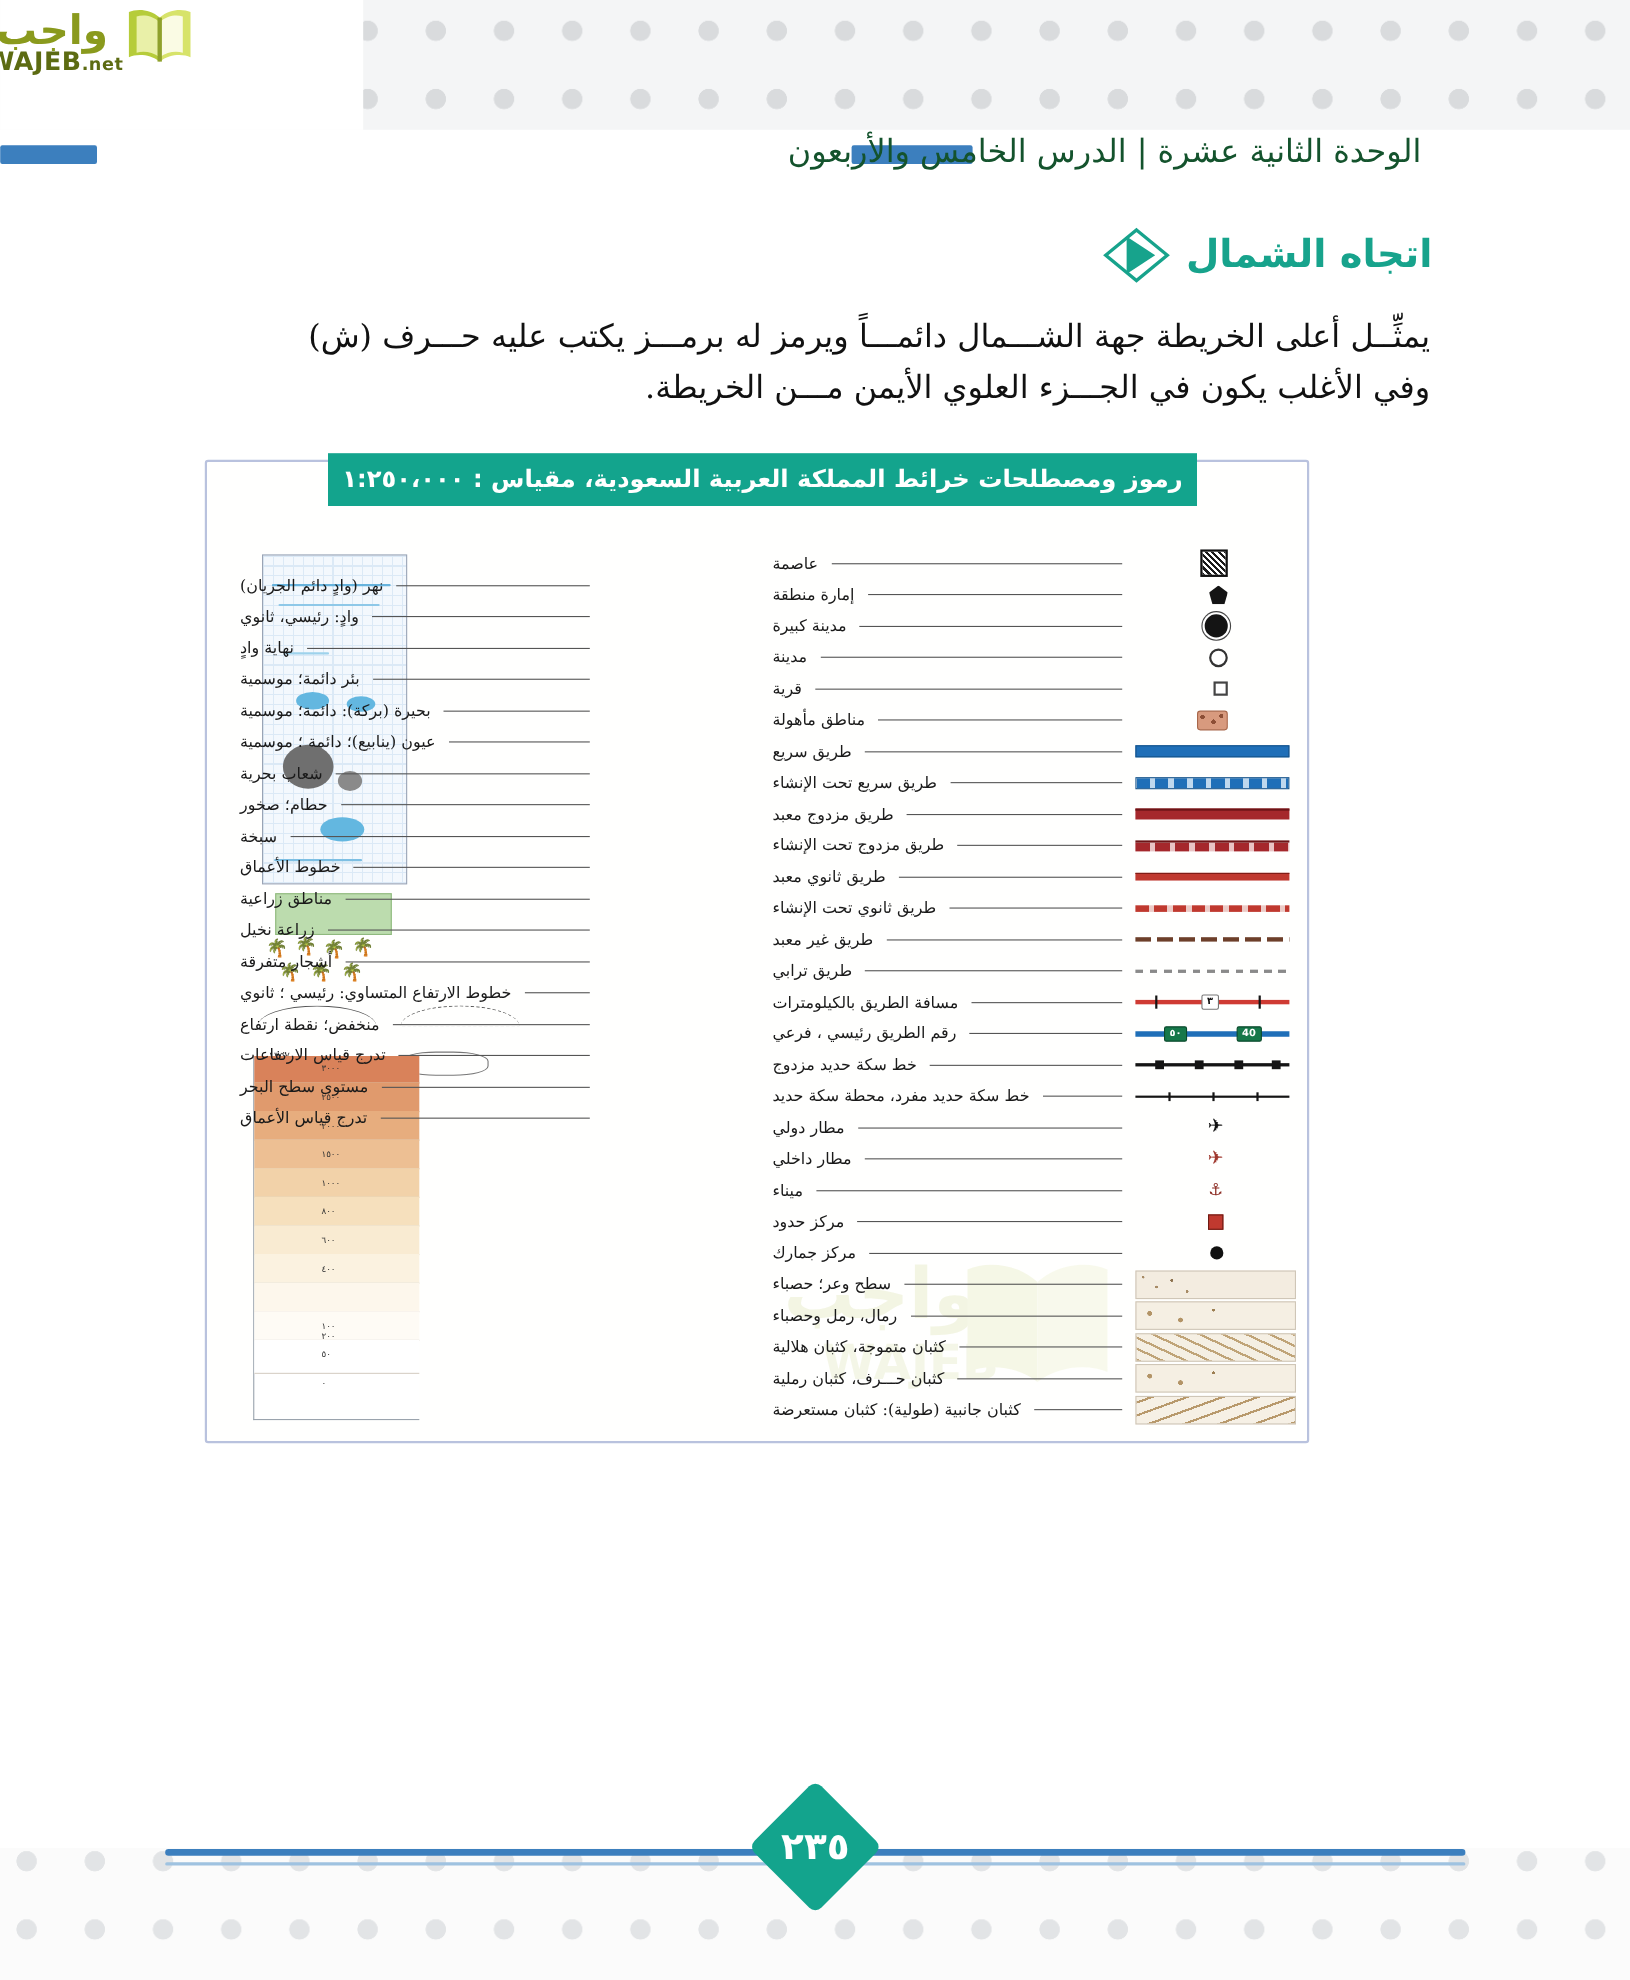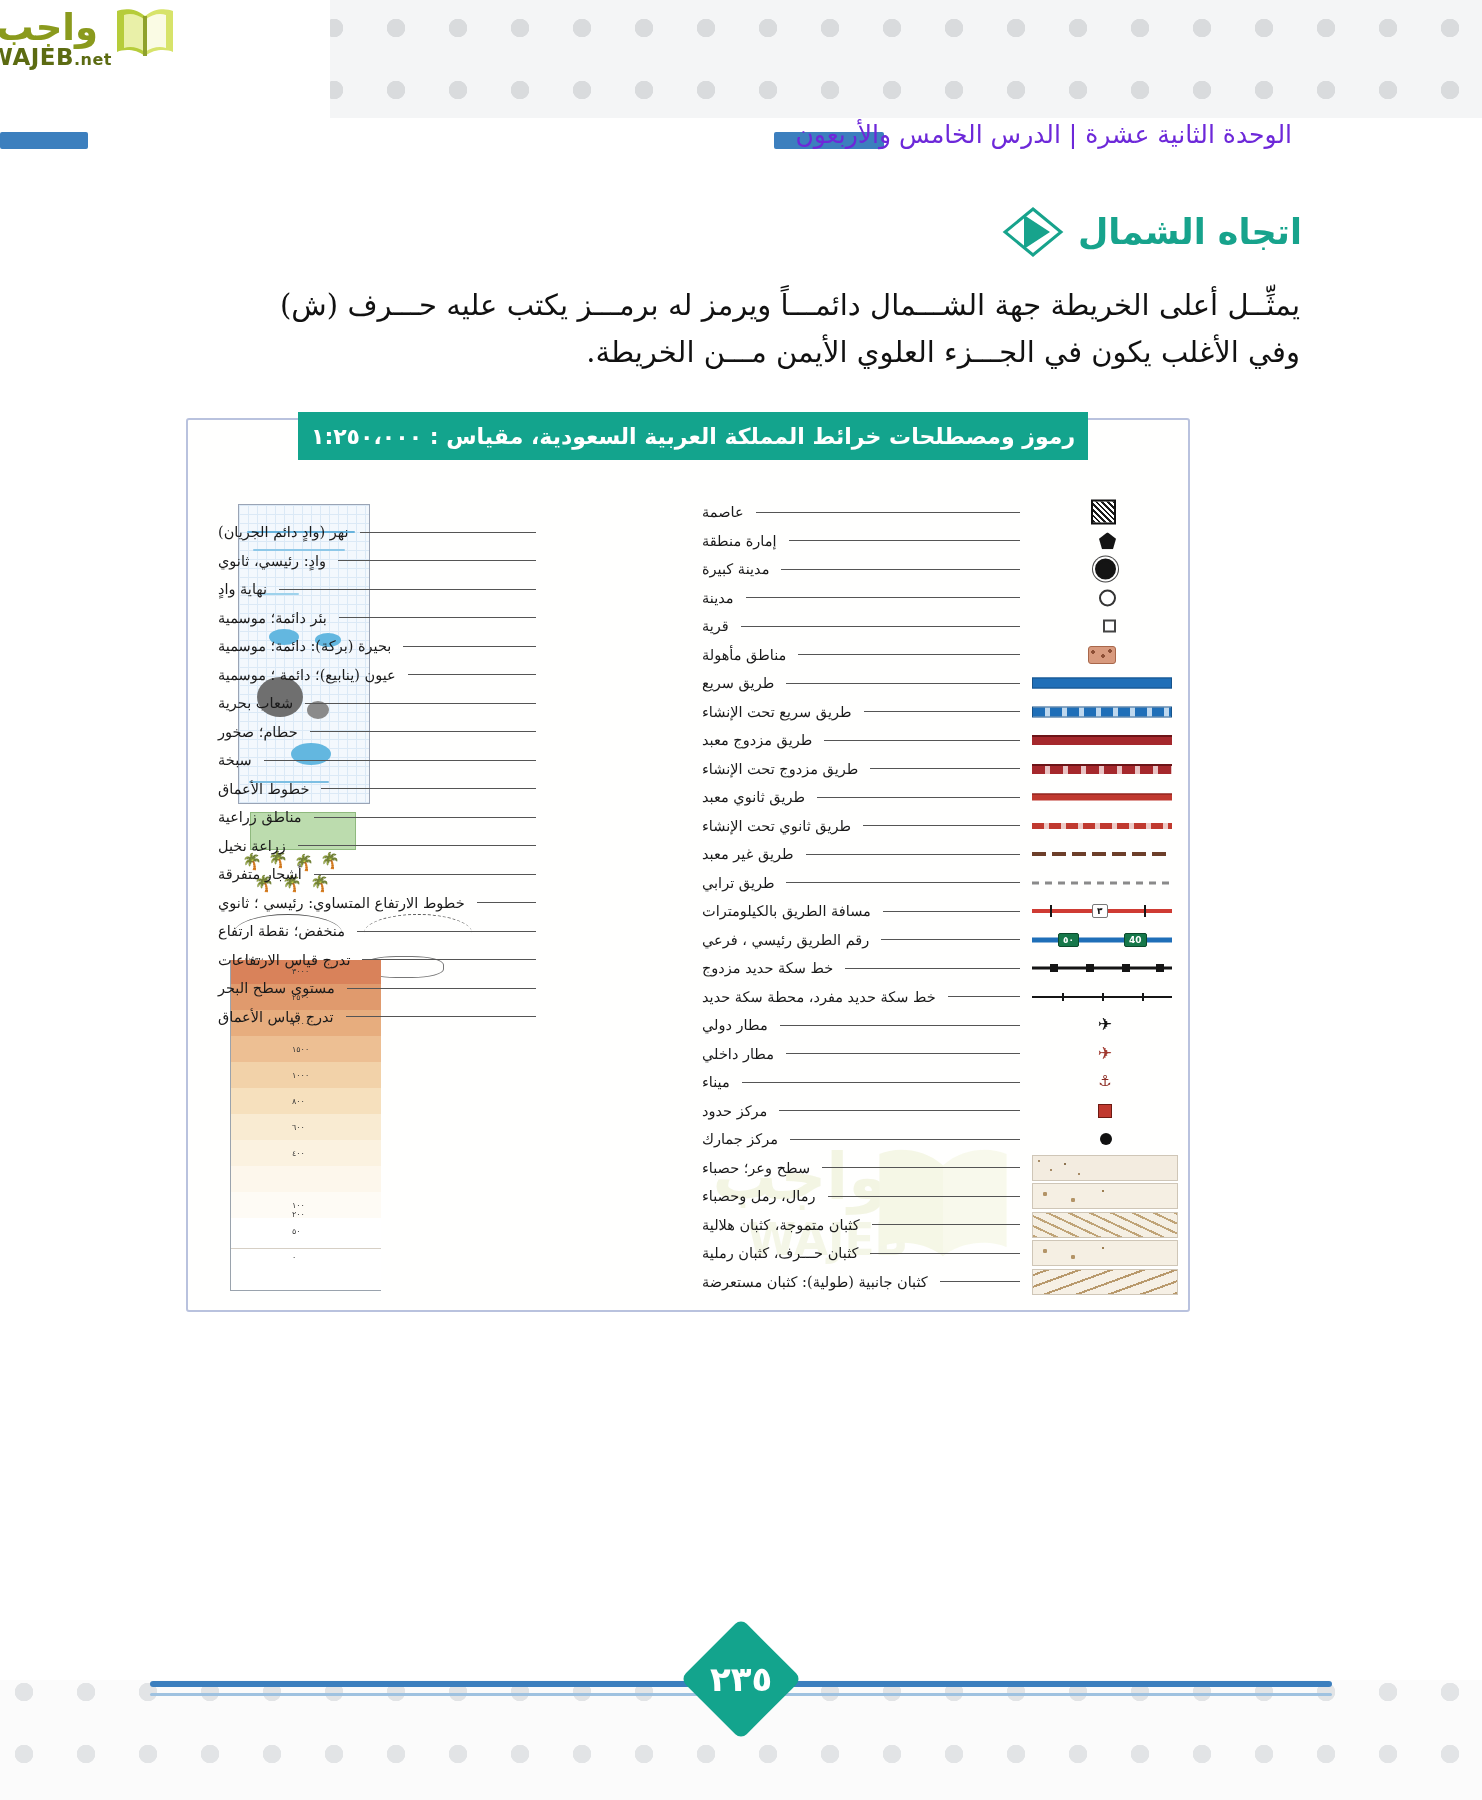--- a/index.html
+++ b/index.html
@@ -48,21 +48,21 @@
   .unitbar .stripeL{
     position:absolute;left:0;top:14px;width:88px;height:17px;
     background:#3c7fbe;border-radius:2px;
   }
   .unitbar .stripeR{
     position:absolute;right:598px;top:14px;width:110px;height:17px;
     background:#3c7fbe;border-radius:2px;
   }
   .unit-title{
     position:absolute;right:190px;top:2px;
-    font-size:25px;color:#6d28d9;white-space:nowrap;
+    font-size:29px;color:#14532d;white-space:nowrap;
     font-family:"DejaVu Sans","Liberation Sans",sans-serif;
   }
 
   
   .sec-head{
     position:absolute;right:180px;top:206px;
     display:flex;align-items:center;gap:14px;flex-direction:row-reverse;
   }
   .sec-diamond{
     width:62px;height:52px;position:relative;flex:0 0 auto;

